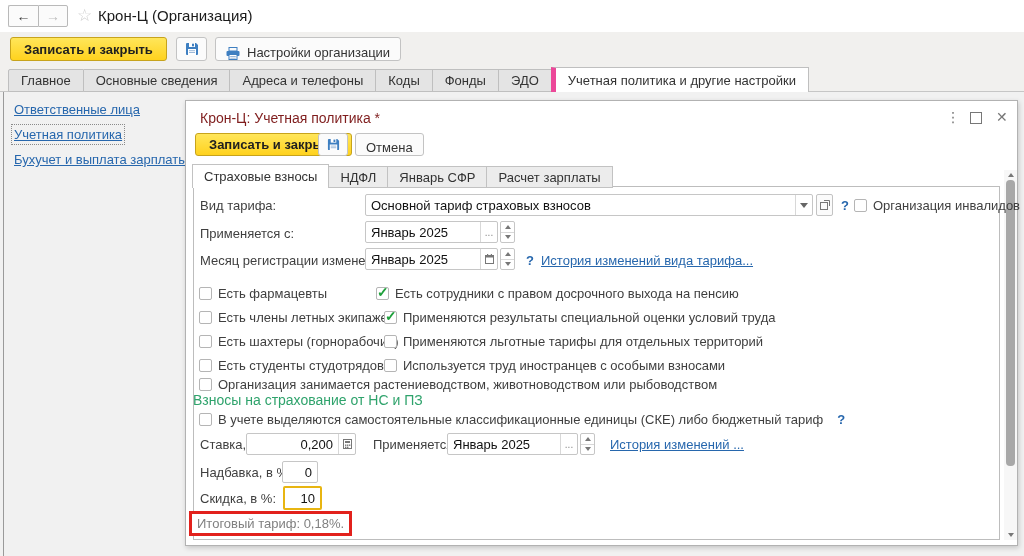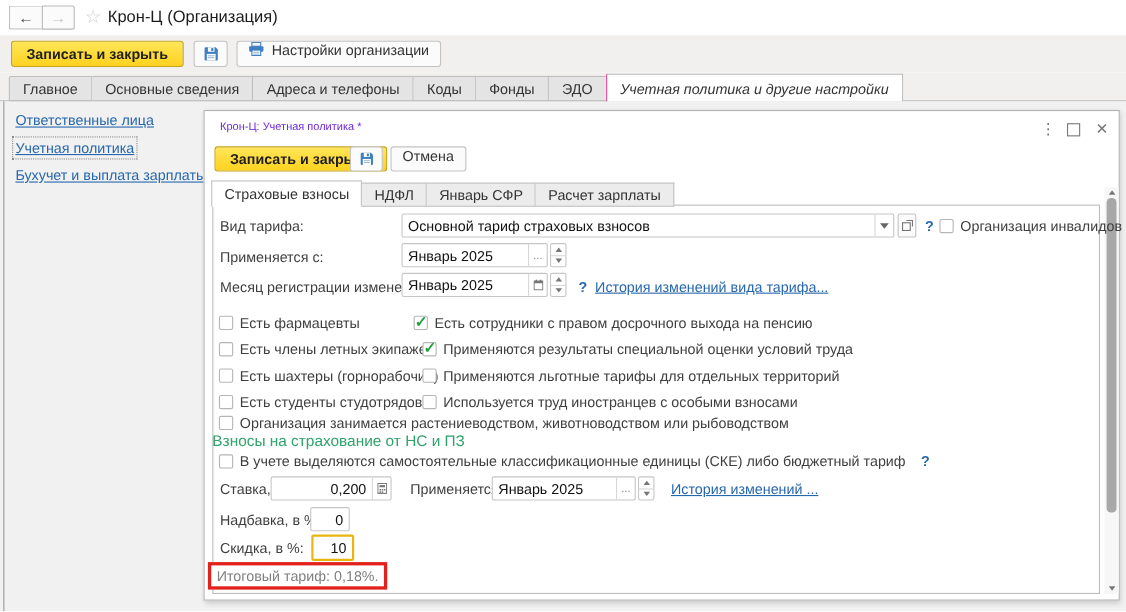--- a/index.html
+++ b/index.html
@@ -8,37 +8,37 @@
   .abs{position:absolute;}
   
   .navgrp{display:flex;}
   .navbtn{width:30px;height:22px;border:1px solid #b9b9b9;background:#fbfbfb;display:flex;align-items:center;justify-content:center;font-size:14px;box-sizing:border-box;}
   .navbtn.back{color:#3c3c3c;border-right:none;border-radius:2px 0 0 2px;}
   .navbtn.fwd{color:#bdbdbd;border-radius:0 2px 2px 0;}
   .star{font-size:17px;color:#cfcfcf;line-height:18px;}
   .wintitle{font-size:15px;color:#1b1b1b;white-space:nowrap;}
   
   .tbar{background:#f1f0ee;}
-  .btn{display:inline-flex;align-items:flex-start;height:24px;border:1px solid #c3c3c3;background:#fbfbfb;border-radius:3px;padding:0 10px;box-sizing:border-box;white-space:nowrap;cursor:default;}
+  .btn{display:inline-flex;align-items:flex-end;height:24px;border:1px solid #c3c3c3;background:#fbfbfb;border-radius:3px;padding:0 10px;box-sizing:border-box;white-space:nowrap;cursor:default;}
   .btn-yellow{display:inline-flex;align-items:center;height:24px;background:linear-gradient(#ffe65a,#ffd21e);border:1px solid #c7a31c;border-radius:3px;padding:0 13px;font-weight:bold;color:#1f1f1f;box-sizing:border-box;white-space:nowrap;}
   .iconbtn{display:inline-flex;align-items:center;justify-content:center;width:31px;height:24px;border:1px solid #c3c3c3;background:#fbfbfb;border-radius:3px;box-sizing:border-box;}
   
   .tabs{display:flex;align-items:flex-end;}
   .tab{display:inline-flex;align-items:center;height:23px;padding:0 12px;background:#e4e4e4;border:1px solid #bfbfbf;border-left:none;box-sizing:border-box;white-space:nowrap;color:#333;}
   .tab.first{border-left:1px solid #bfbfbf;border-radius:2px 0 0 0;}
-  .tab.active{background:#fff;height:25px;border-left:1px solid #ec4899;margin-left:-1px;position:relative;z-index:3;border-bottom:none;font-style:italic;}
+  .tab.active{background:#fff;height:25px;border-left:5px solid #ec4899;margin-left:-1px;position:relative;z-index:3;border-bottom:none;}
   .striplinе{background:#c6c6c6;}
   
   .content-bg{background:#f1f1f1;}
   .vline{background:#9a9a9a;}
   a.lnk{color:#2767ad;text-decoration:underline;cursor:pointer;white-space:nowrap;}
   .focusbox{outline:1px dotted #8a8a8a;outline-offset:2px;}
   
   .dialog{background:#fff;border:1px solid #b2b2b2;box-shadow:1px 2px 5px rgba(0,0,0,.18);}
-  .dtitle{font-size:10px;color:#6d28d9;white-space:nowrap;}
+  .dtitle{font-size:14px;color:#7f1d1d;white-space:nowrap;}
   .winctl{color:#777;font-size:14px;line-height:14px;cursor:default;}
   .maxbox{width:10px;height:10px;border:1px solid #777;}
   .dtab{display:inline-flex;align-items:center;height:22px;padding:0 11px;background:#ececec;border:1px solid #c2c2c2;border-left:none;box-sizing:border-box;white-space:nowrap;}
   .dtab.first{border-left:1px solid #c2c2c2;}
   .dtab.active{background:#fff;height:24px;border-left:1px solid #c2c2c2;margin-left:-1px;z-index:3;position:relative;border-bottom:none;}
   .panel{background:#fff;border:1px solid #bdbdbd;box-sizing:border-box;}
   
   .lbl{color:#3f3f3f;white-space:nowrap;line-height:15px;}
   .inp{display:flex;align-items:stretch;height:22px;border:1px solid #c6c6c6;border-radius:2px;background:#fff;box-sizing:border-box;}
   .inp .val{flex:1;display:flex;align-items:center;padding:0 5px;color:#111;white-space:nowrap;overflow:hidden;}

